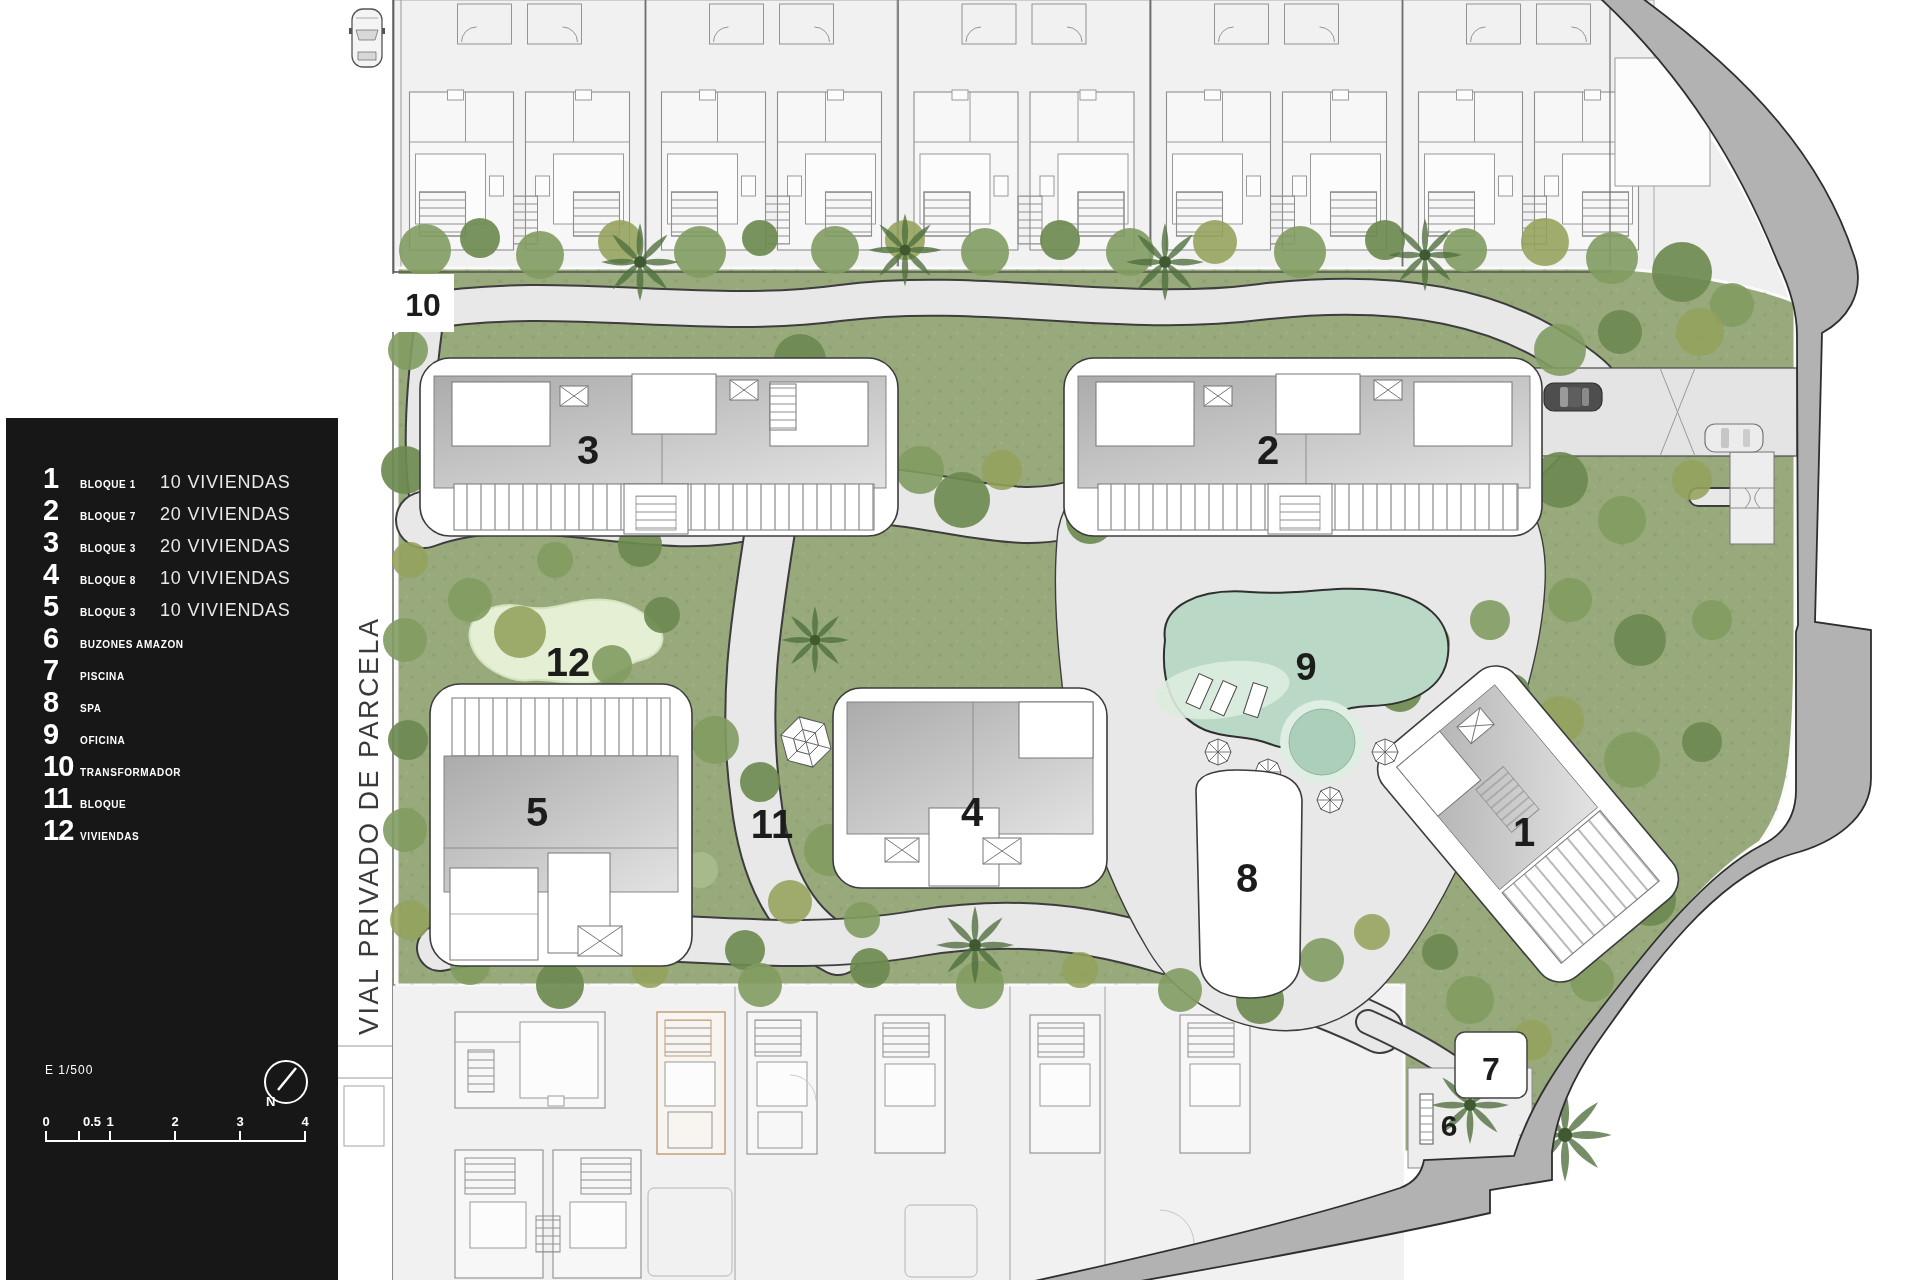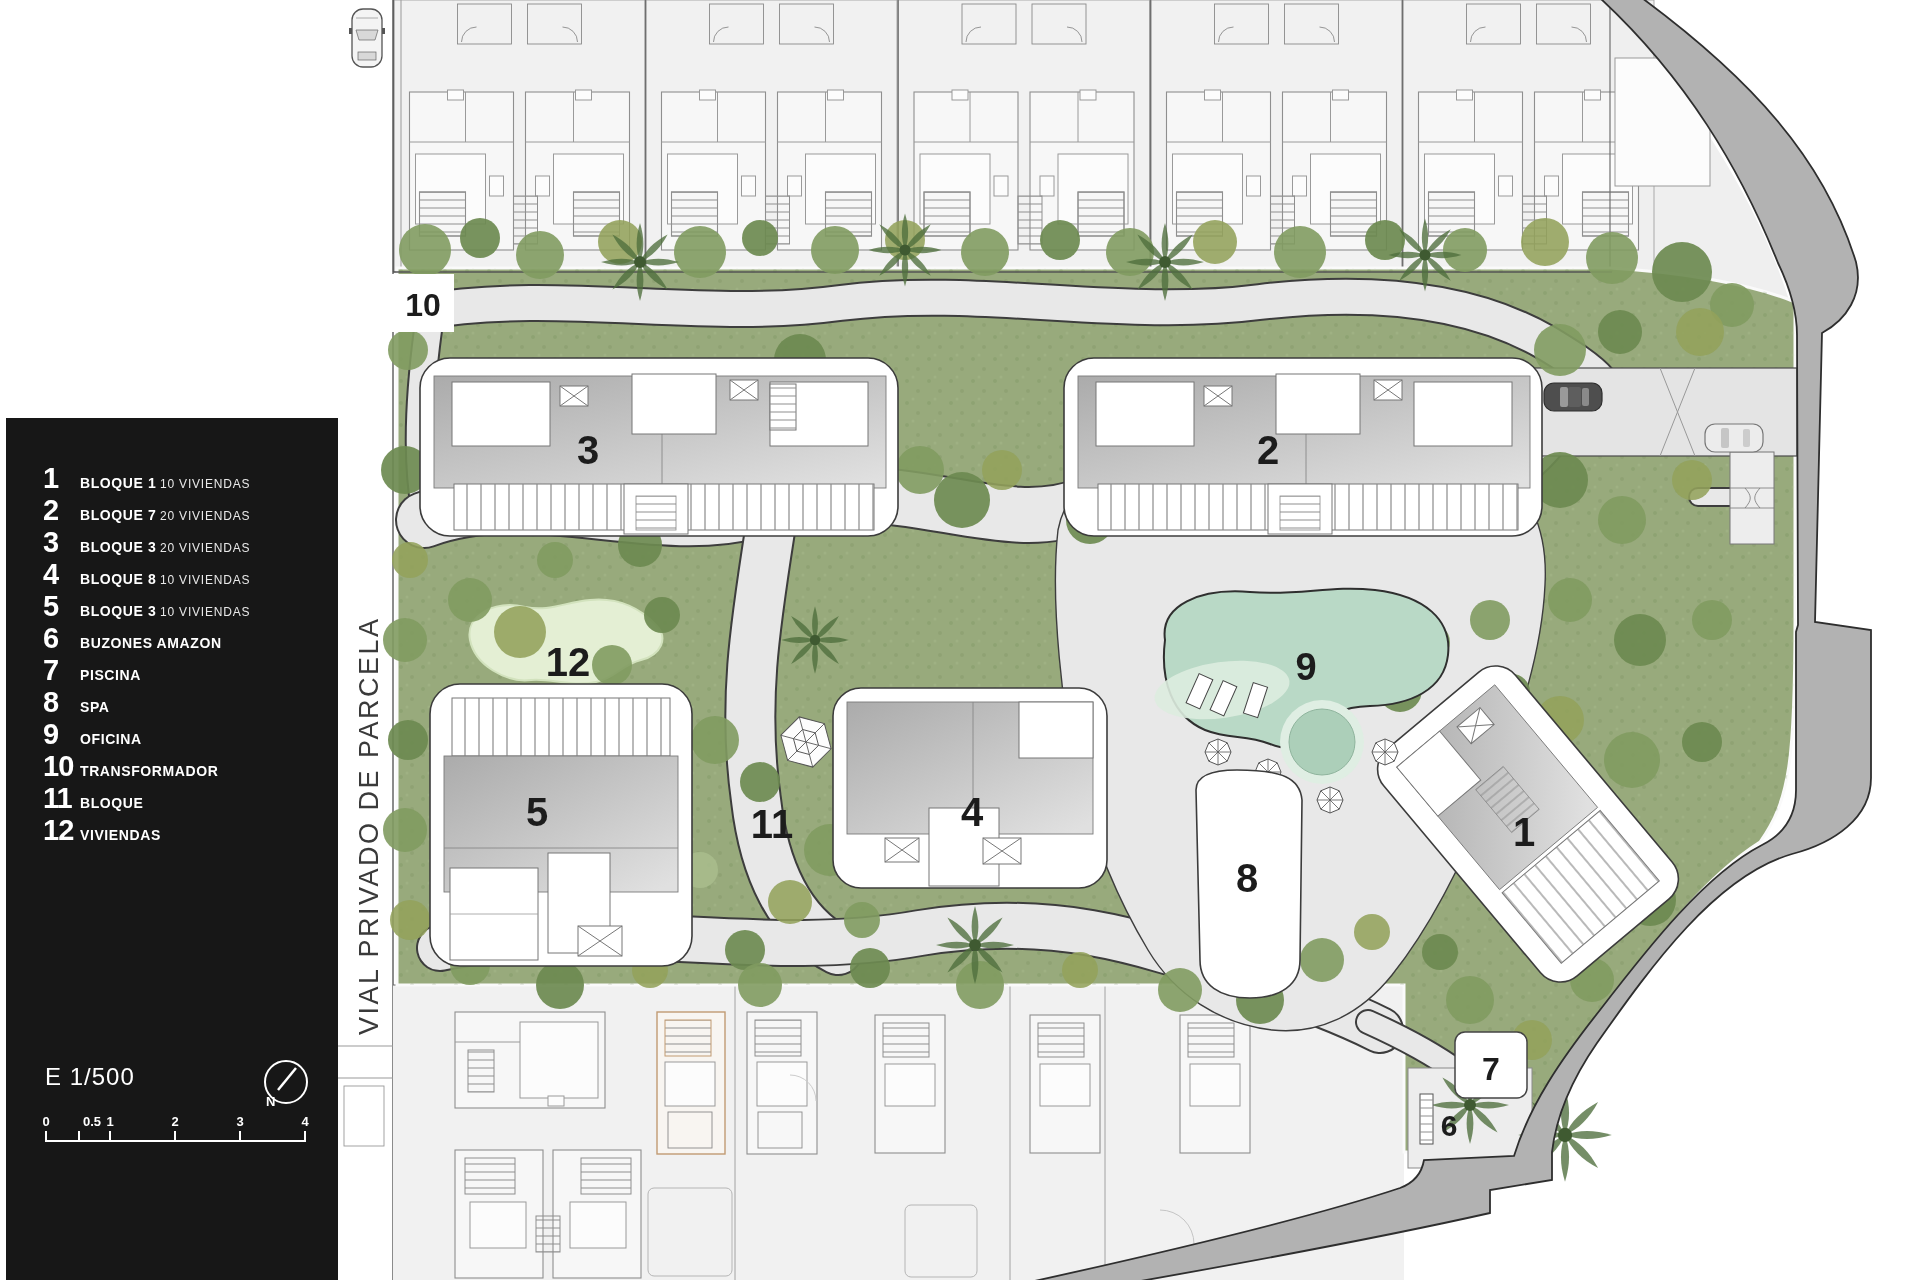--- a/index.html
+++ b/index.html
@@ -6,23 +6,23 @@
   .stage{position:relative;width:1920px;height:1280px;background:#fff;overflow:hidden;
          font-family:"Liberation Sans",sans-serif;}
   .plan-svg{position:absolute;left:0;top:0;}
 
   
   .panel{position:absolute;left:6px;top:418px;width:332px;height:862px;
          background:var(--panel-bg,#171717);color:var(--text-light,#fff);}
   .lrows{position:absolute;left:0;top:44px;right:0;}
   .lrow{display:flex;align-items:baseline;height:32px;padding-left:37px;}
   .lnum{width:37px;font-size:29px;font-weight:bold;letter-spacing:-1px;line-height:32px;}
-  .llabel{width:72px;font-size:14px;font-weight:bold;letter-spacing:.6px;white-space:nowrap;}
-  .ldetail{font-size:12px;font-weight:normal;letter-spacing:.8px;color:#e9e9e9;margin-left:8px;white-space:nowrap;}
-  .scaletxt{position:absolute;left:39px;top:645px;font-size:24px;letter-spacing:1px;color:#fff;text-align:right;}
+  .llabel{width:72px;font-size:10px;font-weight:bold;letter-spacing:.6px;white-space:nowrap;}
+  .ldetail{font-size:18px;font-weight:normal;letter-spacing:.8px;color:#e9e9e9;margin-left:8px;white-space:nowrap;}
+  .scaletxt{position:absolute;left:39px;top:645px;font-size:12px;letter-spacing:1px;color:#fff;text-align:right;}
   .compass{position:absolute;left:248px;top:638px;}
   .sbar{position:absolute;left:0;top:700px;width:332px;height:46px;}
   .sbline{position:absolute;left:39px;top:22px;width:261px;height:2px;background:#fff;}
   .sbtick{position:absolute;top:13px;width:2px;height:10px;background:#fff;}
   .sblab{position:absolute;top:-4px;transform:translateX(-50%);font-size:13px;font-weight:bold;color:#fff;}
 
   
   .grassFill{fill:var(--grass,#98aa7c);}
   .hardFill{fill:var(--hardscape,#e8e8e8);stroke:var(--outline,#3d3d3d);stroke-width:1.4;}
   .roadFill{fill:var(--road-gray,#b2b2b2);stroke:#2e2e2e;stroke-width:1.8;}

